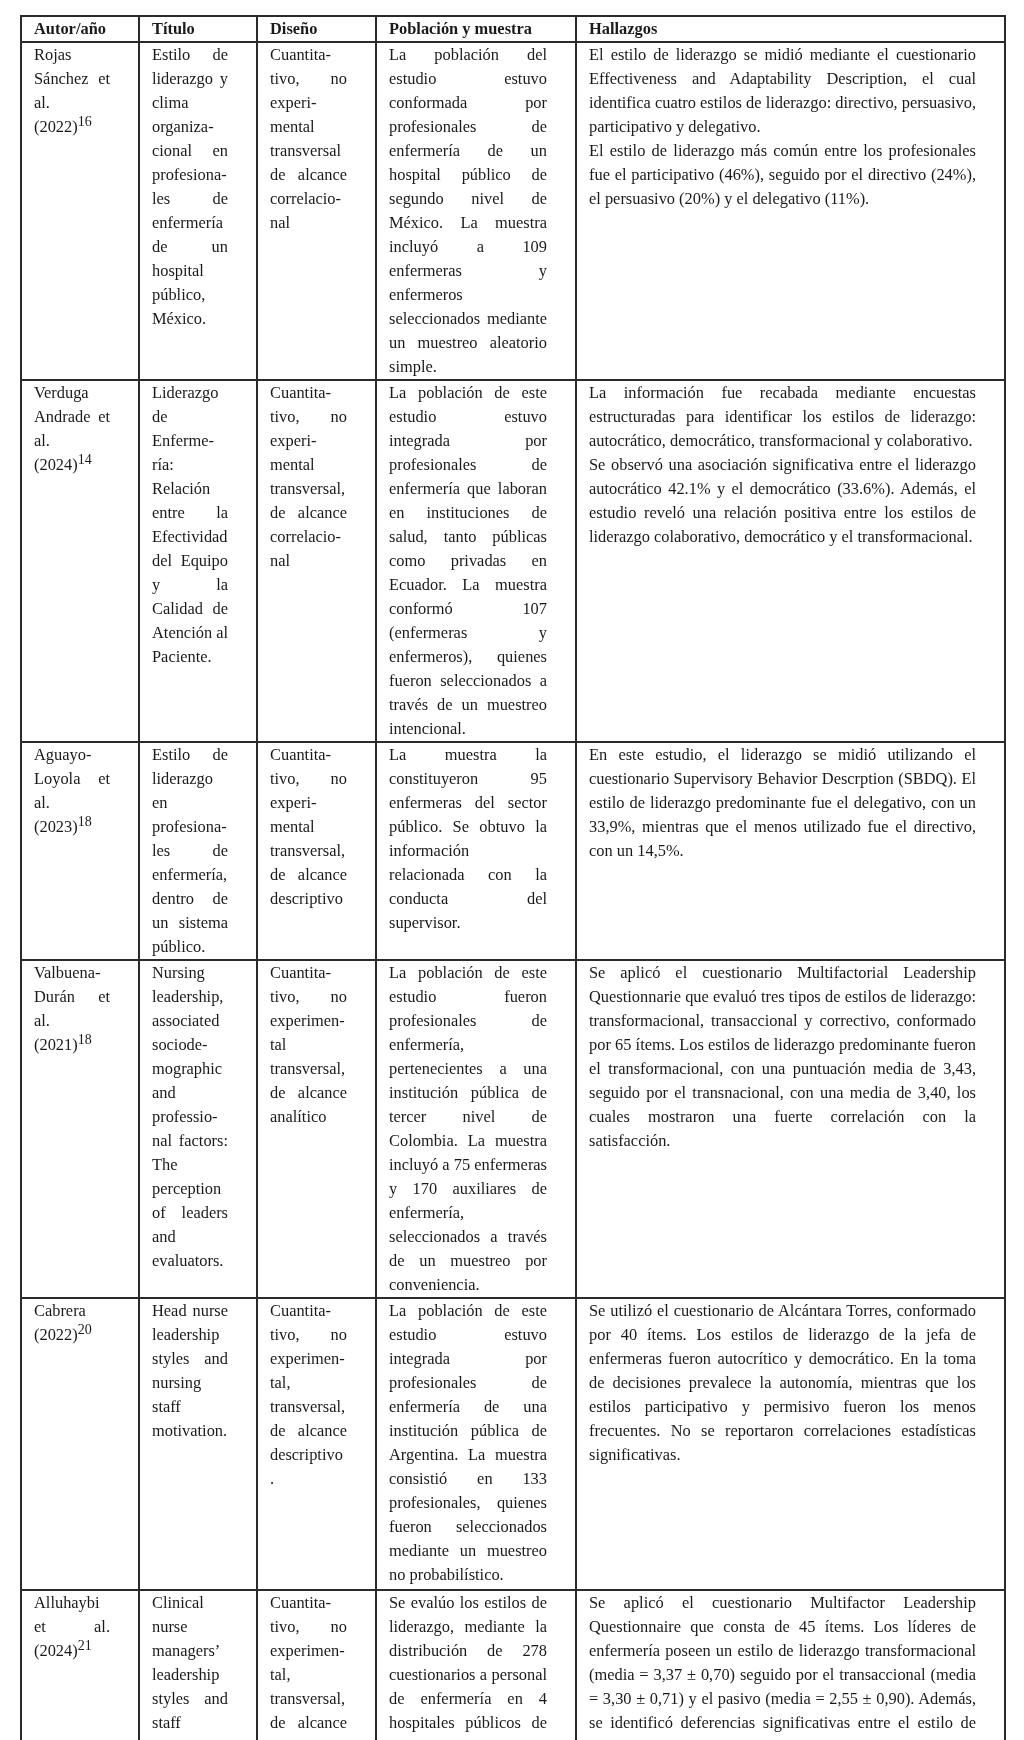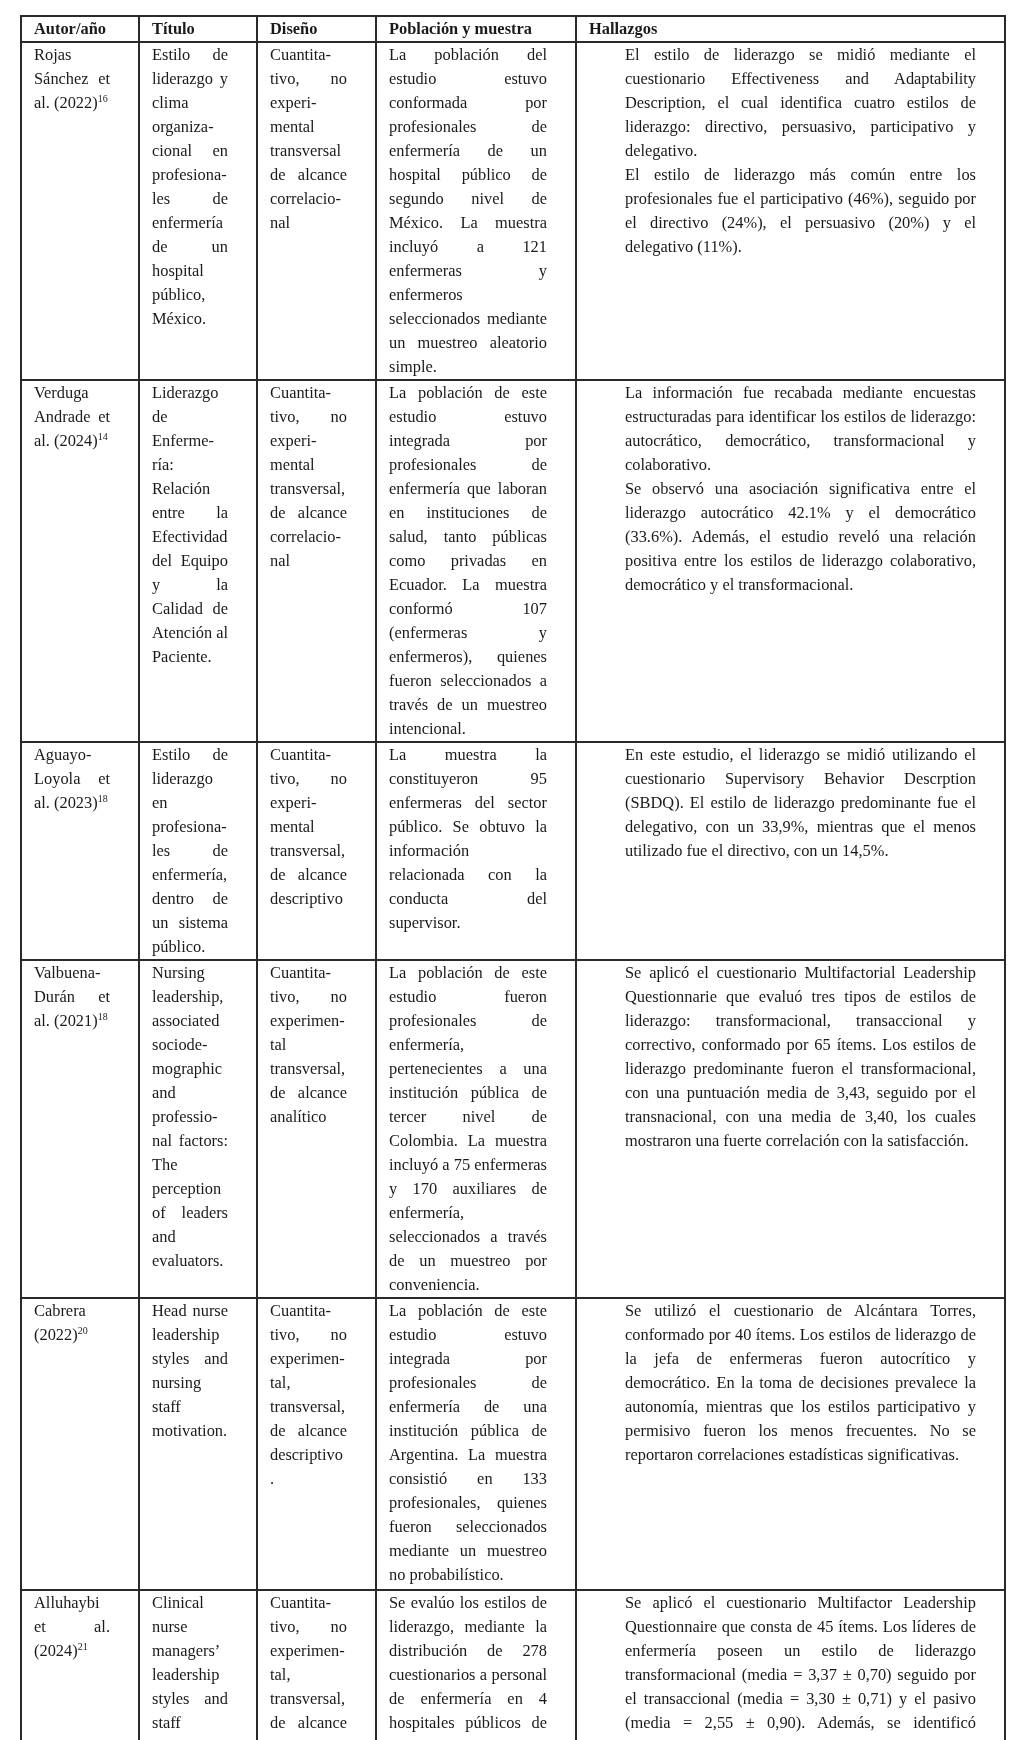--- a/index.html
+++ b/index.html
@@ -33,22 +33,22 @@
   col.c2 { width: 118px; }
   col.c3 { width: 119px; }
   col.c4 { width: 200px; }
   col.c5 { width: 429px; }
   tr.r1 td { height: 287px; }
   tr.r2 td { height: 289px; }
   tr.r3 td { height: 216px; border-radius: 19px; }
   tr.r4 td { height: 313px; }
   tr.r5 td { height: 290px; }
   tr.r6 td { height: 288px; }
-  sup { font-size: 10px; line-height: 0; vertical-align: super; }
-  .para { display: block; margin-left: 36px; }
+  sup { font-size: 14px; line-height: 0; vertical-align: super; }
+  .para { display: block; }
 </style>
 </head>
 <body>
 
 <div class="page">
   <table class="lit">
     <colgroup>
       <col class="c1">
         <col class="c2">
         <col class="c3">
@@ -62,21 +62,21 @@
         <th>Diseño</th>
         <th>Población y muestra</th>
         <th>Hallazgos</th>
       </tr>
     </thead>
     <tbody>
       <tr class="r1">
         <td><span>Rojas Sánchez et al. (2022)</span><sup>16</sup></td>
         <td>Estilo de liderazgo y clima organiza­cional en profesiona­les de enfermería de un hospital público, México.</td>
         <td>Cuantita­tivo, no experi­mental transversal de alcance correlacio­nal</td>
-        <td>La población del estudio estuvo conformada por profesionales de enfermería de un hospital público de segundo nivel de México. La muestra incluyó a 121 enfermeras y enfermeros seleccionados mediante un muestreo aleatorio simple.</td>
+        <td>La población del estudio estuvo conformada por profesionales de enfermería de un hospital público de segundo nivel de México. La muestra incluyó a 109 enfermeras y enfermeros seleccionados mediante un muestreo aleatorio simple.</td>
         <td>
             <span class="para">El estilo de liderazgo se midió mediante el cuestionario Effectiveness and Adaptability Description, el cual identifica cuatro estilos de liderazgo: directivo, persuasivo, participativo y delegativo.</span>
             <span class="para">El estilo de liderazgo más común entre los profesionales fue el participativo (46%), seguido por el directivo (24%), el persuasivo (20%) y el delegativo (11%).</span>
           </td>
       </tr>
       <tr class="r2">
         <td><span>Verduga Andrade et al. (2024)</span><sup>14</sup></td>
         <td>Liderazgo de Enferme­ría: Relación entre la Efectivi­dad del Equipo y la Calidad de Atención al Paciente.</td>
         <td>Cuantita­tivo, no experi­mental transversal, de alcance correlacio­nal</td>
         <td>La población de este estudio estuvo integrada por profesionales de enfermería que laboran en instituciones de salud, tanto públicas como privadas en Ecuador. La muestra conformó 107 (enfermeras y enfermeros), quienes fueron seleccionados a través de un muestreo intencional.</td>

